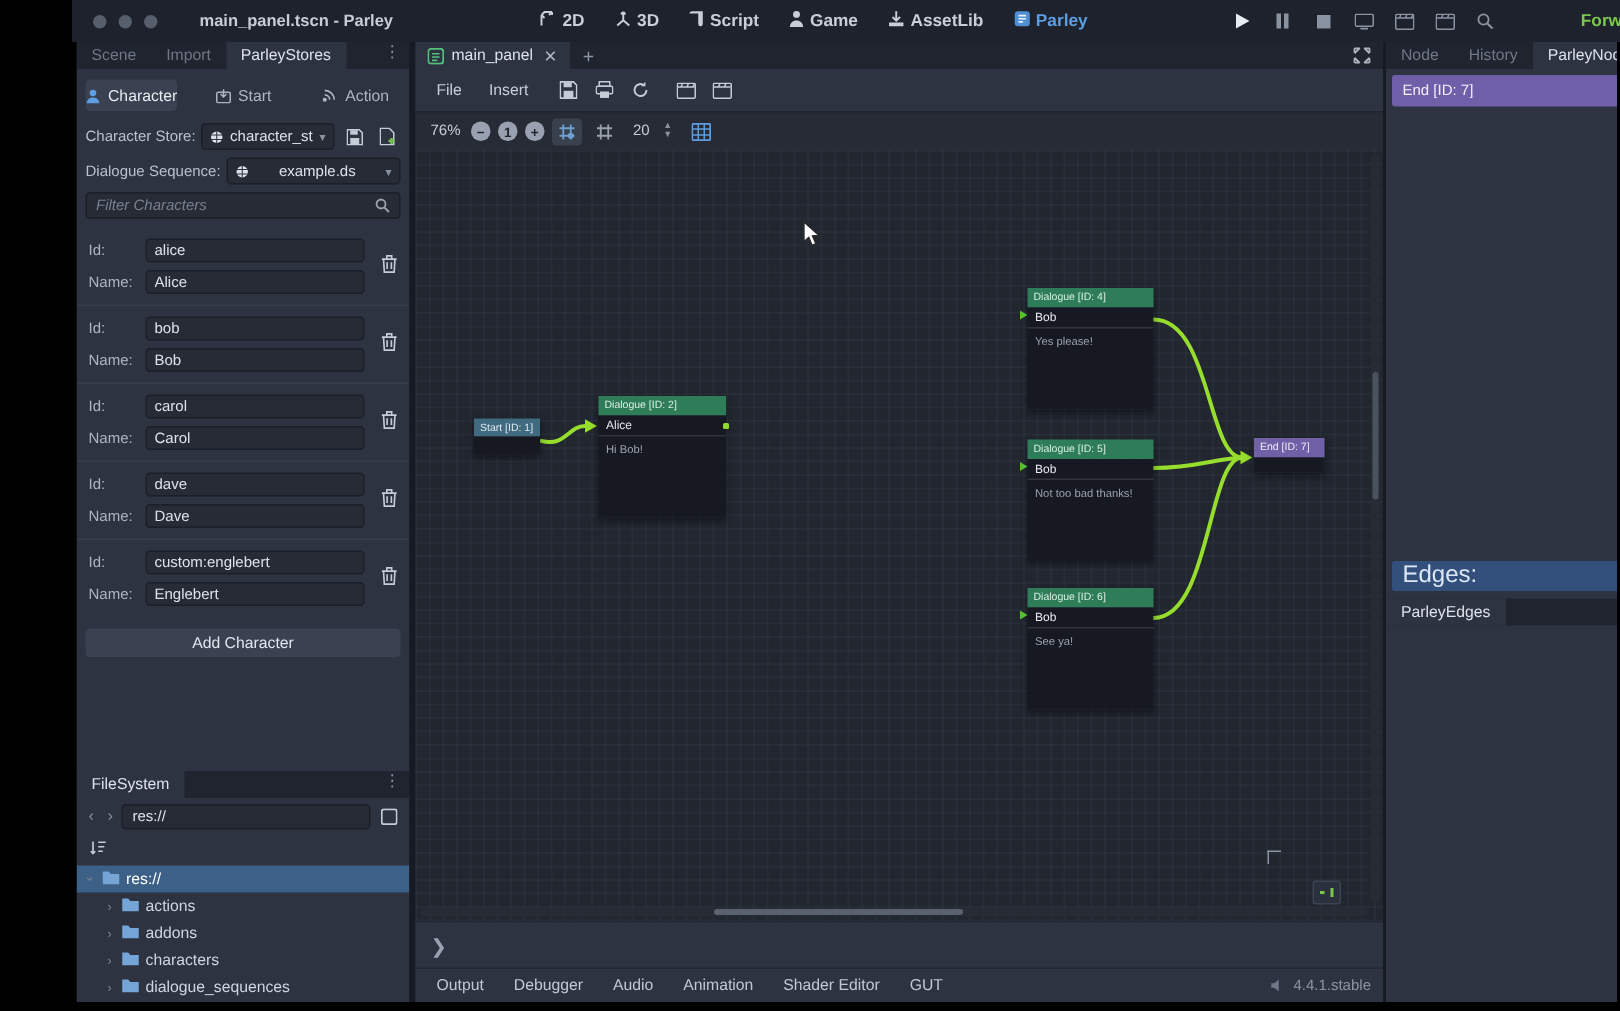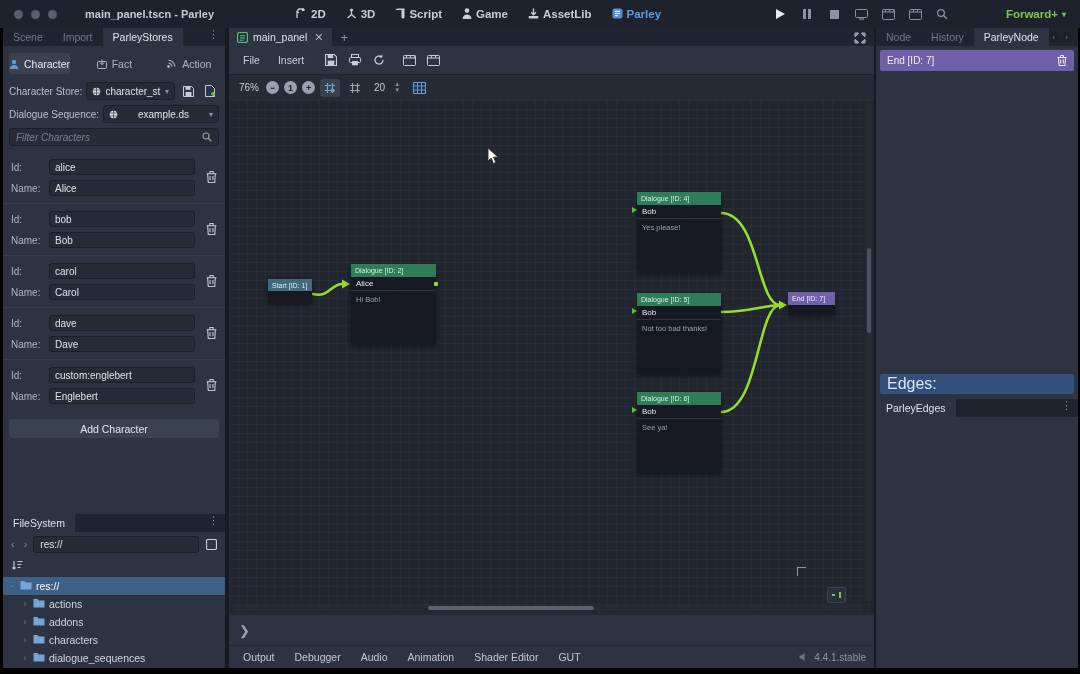--- a/index.html
+++ b/index.html
@@ -1,30 +1,30 @@
 <!DOCTYPE html>
 <html><head>
 <meta charset="utf-8">
 <style>
   * { margin:0; padding:0; box-sizing:border-box; }
   html,body { width:1080px; height:674px; background:#000; overflow:hidden;
     font-family:"Liberation Sans", sans-serif; }
-  .window { position:absolute; inset:0; background:#10131a; }
+  .window { position:absolute; inset:0; background:#10131a;margin-left:48px; }
 
   
   .icon-svg { display:inline-block; vertical-align:middle; }
   .vdots { color:#8a93a2; font-size:11px; padding:0 6px; cursor:pointer; }
 
   
   #titlebar { position:absolute; left:0; top:0; width:1080px; height:28px;
     background:#1e222c; display:flex; align-items:center; color:#cdd3de; }
   .traffic { display:flex; gap:8px; margin-left:14px; }
   .traffic span { width:9px; height:9px; border-radius:50%; background:#575f6d; display:block; }
   #win-title { margin-left:28px; font-size:11px; font-weight:700; color:#c6ccd8; }
-  #ctx-buttons { position:absolute; left:288px; top:0; height:28px; display:flex; align-items:center; gap:4px; }
+  #ctx-buttons { position:absolute; left:304px; top:0; height:28px; display:flex; align-items:center; gap:4px; }
   .ctx-btn { display:flex; align-items:center; gap:4px; padding:0 8px; height:22px;
     font-size:11.5px; font-weight:700; color:#c9cfda; border-radius:3px; cursor:pointer; }
   .ctx-btn.active { color:#5d9de2; }
   #run-cluster { position:absolute; right:130px; top:0; height:28px; display:flex; align-items:center; gap:11px; }
   .run-btn { display:flex; align-items:center; justify-content:center; width:16px; height:16px; cursor:pointer; }
   .play-tri { width:0; height:0; border-left:9px solid #e8ecf2; border-top:5.5px solid transparent; border-bottom:5.5px solid transparent; }
   .pause-bars { display:flex; gap:2.5px; } .pause-bars i { width:3px; height:10px; background:#8a93a2; }
   .stop-sq { width:9px; height:9px; background:#8a93a2; }
   #renderer { position:absolute; right:14px; top:0; height:28px; display:flex; align-items:center; gap:4px;
     color:#7cc64f; font-size:11.5px; font-weight:700; cursor:pointer; }
@@ -273,21 +273,21 @@
               <circle cx="5" cy="3" r="2.2" fill="#5d9de2"></circle>
               <path d="M0.8 10c0-2.6 1.9-4 4.2-4s4.2 1.4 4.2 4z" fill="#5d9de2"></path>
             </svg>
           <span>Character</span>
           </span>
         <span class="store-tab">
           <svg class="icon-svg" width="10" height="10" viewBox="0 0 10 10">
               <rect x="0.5" y="2.5" width="9" height="7" rx="1" fill="none" stroke="#aeb5c2"></rect>
               <path d="M5 0.5v5M3 3.7 5 5.7 7 3.7" stroke="#aeb5c2" fill="none"></path>
             </svg>
-          <span>Fact</span>
+          <span>Start</span>
           </span>
         <span class="store-tab">
           <svg class="icon-svg" width="11" height="10" viewBox="0 0 11 10">
               <circle cx="2.5" cy="7.5" r="1.4" fill="#aeb5c2"></circle>
               <path d="M2.5 4.2a3.3 3.3 0 0 1 3.3 3.3M2.5 1.2a6.3 6.3 0 0 1 6.3 6.3" stroke="#aeb5c2" fill="none" stroke-width="1.1"></path>
             </svg>
           <span>Action</span>
           </span>
       </div>
 

